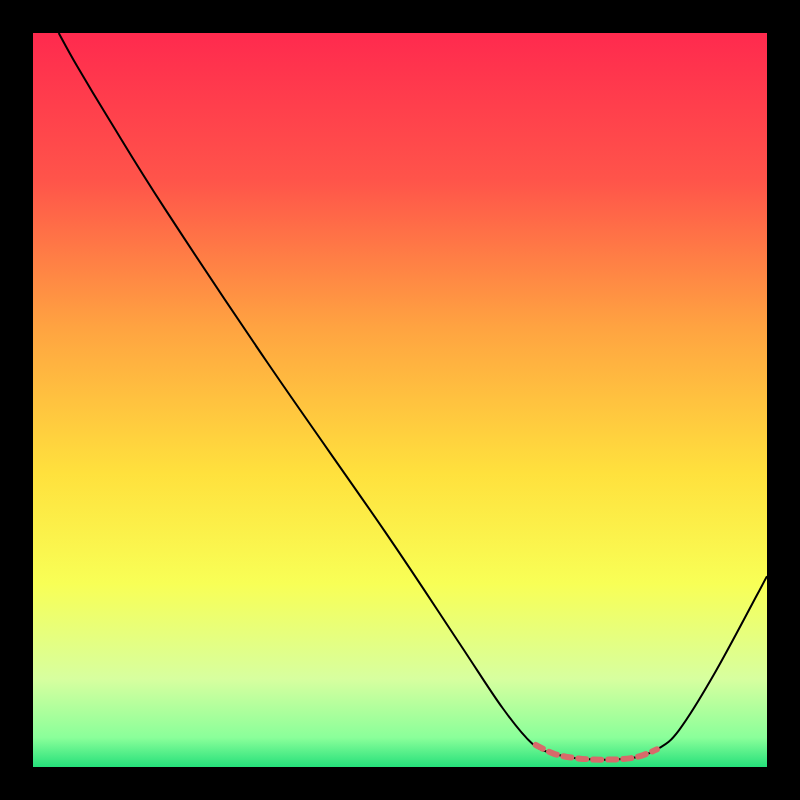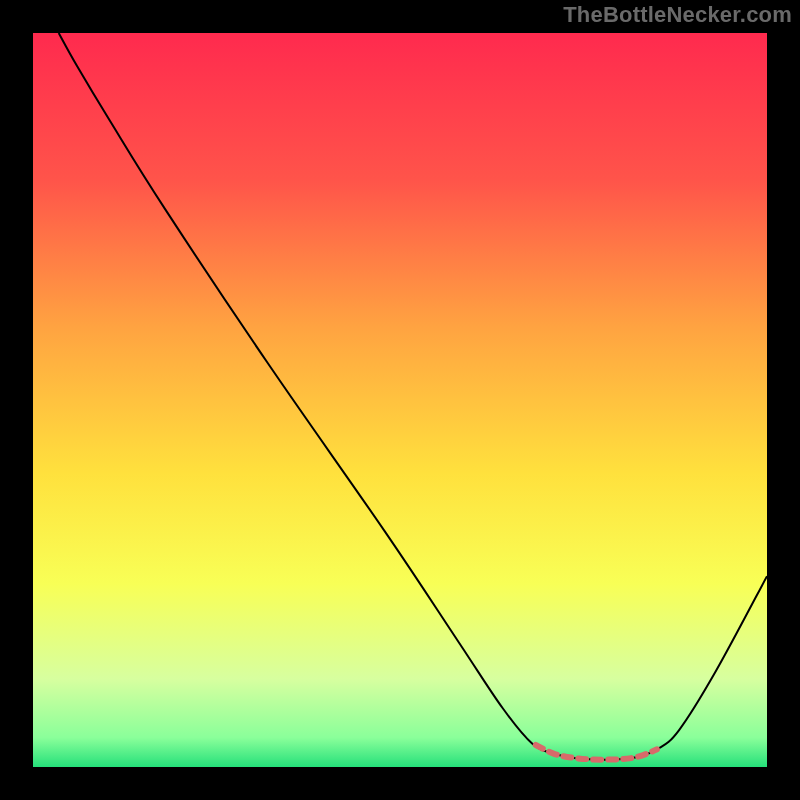--- a/index.html
+++ b/index.html
@@ -27,21 +27,20 @@
     top: 33px;
     width: 734px;
     height: 734px;
   }
   svg { display: block; }
 </style>
 </head>
 <body>
 
 <div class="outer">
-  <div class="watermark">TheBottleNecker.com</div>
   <div class="plot-area">
     <svg id="chart-svg" viewBox="0 0 734 734" width="734" height="734">
       <defs>
         <linearGradient id="bg-grad" x1="0" y1="0" x2="0" y2="1">
             <stop offset="0%" stop-color="#ff2a4e"></stop>
             <stop offset="20%" stop-color="#ff544a"></stop>
             <stop offset="40%" stop-color="#ffa341"></stop>
             <stop offset="60%" stop-color="#ffe13d"></stop>
             <stop offset="75%" stop-color="#f8ff56"></stop>
             <stop offset="88%" stop-color="#d7ff9f"></stop>

